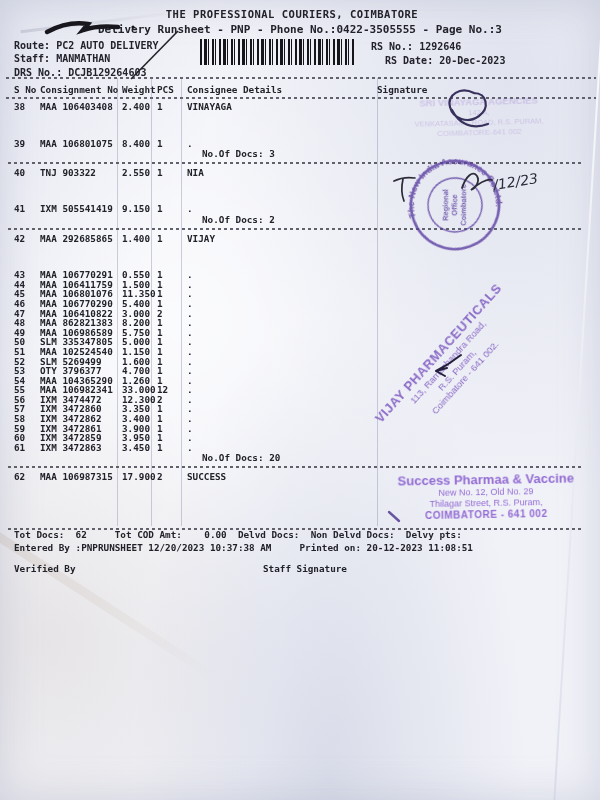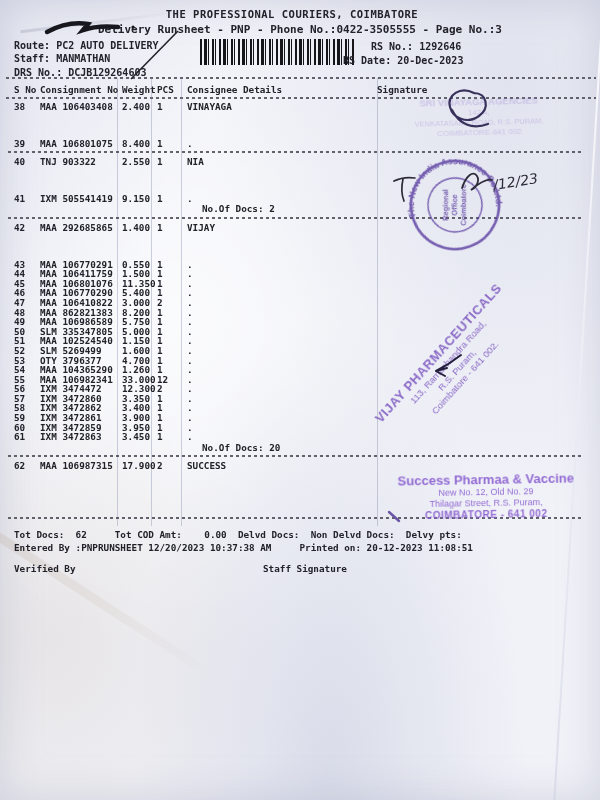--- a/index.html
+++ b/index.html
@@ -23,21 +23,21 @@
 
   .title{position:absolute;top:8px;left:0;width:584px;text-align:center;
     font-size:10.5px;font-weight:bold;letter-spacing:.5px;}
   .subtitle{position:absolute;top:23px;left:0;width:600px;text-align:center;
     font-size:11px;font-weight:bold;}
   .info{position:absolute;font-size:10px;font-weight:bold;white-space:pre;}
   .route{left:14px;top:40px;}
   .staff{left:14px;top:53px;}
   .drs{left:14px;top:67px;}
   .rsno{left:363px;top:41px;padding-left:8px;}
-  .rsdate{left:343px;top:55px;}
+  .rsdate{left:385px;top:55px;}
   .barcode{position:absolute;left:200px;top:39px;width:154px;height:26px;
     background:repeating-linear-gradient(90deg,#15151a 0 2px,transparent 2px 4px,
       #15151a 4px 7px,transparent 7px 8px,#15151a 8px 9px,transparent 9px 12px,
       #15151a 12px 14px,transparent 14px 15px,#15151a 15px 16px,transparent 16px 19px);}
 
   .dashedabs{position:absolute;left:6px;right:4px;height:2px;
     background:repeating-linear-gradient(90deg,#61616c 0 3px,transparent 3px 6px);}
   .hdash1{top:77px;} .hdash2{top:97px;}
 
   .vline{position:absolute;top:78px;height:448px;width:1px;background:rgba(125,135,165,.38);}
@@ -120,20 +120,21 @@
           <div class="cell c-signature"></div>
         </div>
         <div class="row">
           <div class="cell c-sno">39</div>
           <div class="cell c-consignment">MAA 106801075</div>
           <div class="cell c-weight">8.400</div>
           <div class="cell c-pcs">1</div>
           <div class="cell c-consignee">.</div>
           <div class="cell c-signature"></div>
         </div>
+        <div class="docs-note">No.Of Docs: 3</div>
         <div class="dashed"></div>
       </div>
       <div class="group">
         <div class="row lead">
           <div class="cell c-sno">40</div>
           <div class="cell c-consignment">TNJ 903322</div>
           <div class="cell c-weight">2.550</div>
           <div class="cell c-pcs">1</div>
           <div class="cell c-consignee">NIA</div>
           <div class="cell c-signature"></div>

